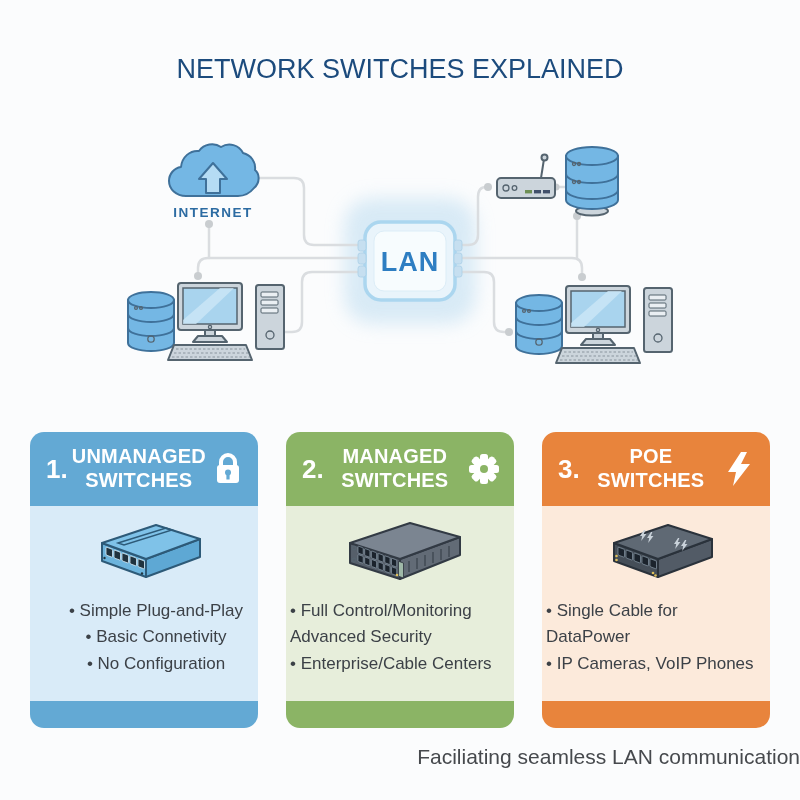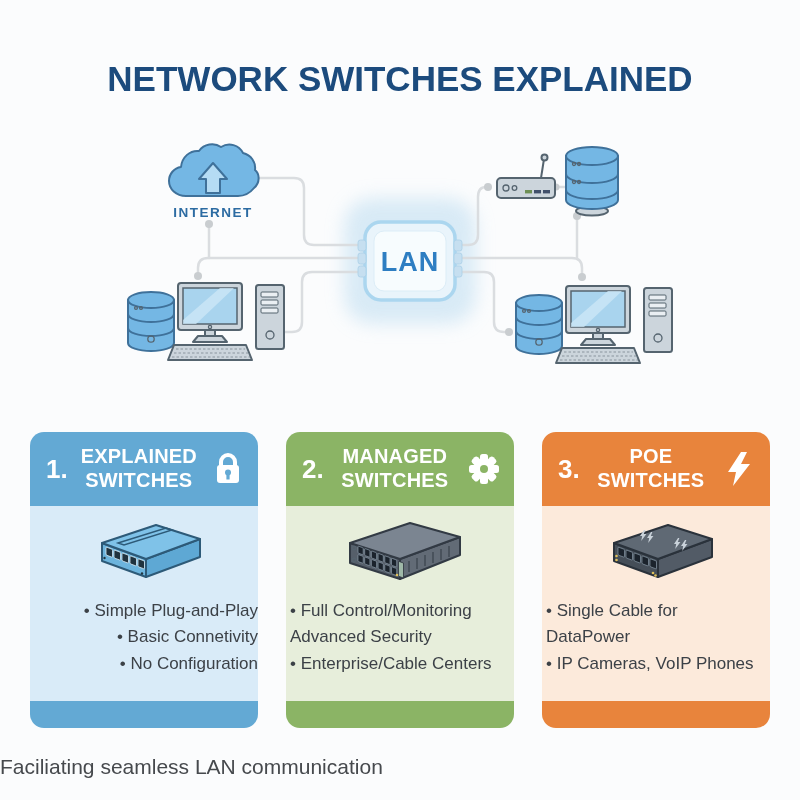--- a/index.html
+++ b/index.html
@@ -3,21 +3,21 @@
 <meta charset="utf-8">
 <style>
   html,body{margin:0;padding:0;}
   body{
     width:800px;height:800px;position:relative;overflow:hidden;
     background:#fbfcfd;
     font-family:"Liberation Sans", sans-serif;
   }
   .title{
     position:absolute;top:36px;left:0;width:800px;text-align:center;
-    font-size:35px;font-weight:bold;letter-spacing:0px;color:var(--title);
+    font-size:27px;font-weight:normal;letter-spacing:0px;color:var(--title);
   }
   .diagram{position:absolute;top:100px;left:0;}
 
   
   .net-lines path{stroke:var(--line);stroke-width:2.5;fill:none;stroke-linecap:round;}
   .net-dots circle{fill:var(--dot);}
   .glow{fill:#bcdcf0;opacity:.55;}
   .dev-b{fill:var(--device-blue);stroke:var(--device-stroke);stroke-width:2;stroke-linejoin:round;}
   .dev-line{fill:none;stroke:var(--device-stroke);stroke-width:2;}
   .dev-g{fill:var(--grey);stroke:var(--grey-stroke);stroke-width:2;stroke-linejoin:round;}
@@ -44,43 +44,43 @@
     background:var(--accent);height:74px;border-radius:14px 14px 0 0;
     display:flex;align-items:center;padding:0 12px;box-sizing:border-box;color:#fff;
   }
   .card-num{font-size:26px;font-weight:bold;margin-left:4px;}
   .card-title{flex:1;text-align:center;font-size:20px;font-weight:bold;line-height:1.18;letter-spacing:.2px;}
   .card-title span{display:block;}
   .card-icon{width:36px;display:flex;justify-content:center;}
   .card-body{background:var(--body);flex:1;overflow:hidden;}
   .switch-art{height:84px;display:flex;align-items:center;justify-content:center;margin-top:4px;}
   .bullets{margin-top:4px;font-size:17px;line-height:1.55;color:var(--text);}
-  .bullets.left{text-align:right;padding-left:24px;}
+  .bullets.left{text-align:center;padding-left:24px;}
   .bullets.center{text-align:left;padding:0 4px;}
   .card-footer{background:var(--accent);height:27px;border-radius:0 0 14px 14px;}
 
   
   .s1t{fill:#7fc2e8;stroke:#2d5a78;stroke-width:2;stroke-linejoin:round;}
   .s1f{fill:#6cb4dd;stroke:#2d5a78;stroke-width:2;stroke-linejoin:round;}
   .s1r{fill:#5ea8d4;stroke:#2d5a78;stroke-width:2;stroke-linejoin:round;}
   .s2t{fill:#7b8591;stroke:#323a44;stroke-width:2;stroke-linejoin:round;}
   .s2f{fill:#565f6a;stroke:#323a44;stroke-width:2;stroke-linejoin:round;}
   .s2r{fill:#626b76;stroke:#323a44;stroke-width:2;stroke-linejoin:round;}
   .s3t{fill:#5f6974;stroke:#2a323b;stroke-width:2;stroke-linejoin:round;}
   .s3f{fill:#454e58;stroke:#2a323b;stroke-width:2;stroke-linejoin:round;}
   .s3r{fill:#525b66;stroke:#2a323b;stroke-width:2;stroke-linejoin:round;}
   .port-d{fill:#20333f;stroke:#dff0fa;stroke-width:.7;}
   .port-k{fill:#1b232c;stroke:#8fa0ad;stroke-width:.6;}
   .vent{stroke:#3a424c;stroke-width:1.2;}
   .led{fill:#dfc05b;}
   .bolt-mark{fill:#c9d2da;}
 
   .caption{
-    position:absolute;top:745px;left:0;width:800px;text-align:left;
-    font-size:21px;color:var(--caption);margin-top:10px;
+    position:absolute;top:745px;left:0;width:800px;text-align:right;
+    font-size:21px;color:var(--caption);
   }
 </style>
 </head>
 <body>
 
 <h1 class="title">NETWORK SWITCHES EXPLAINED</h1>
 
 <svg class="diagram" width="800" height="300" viewBox="0 0 800 300">
   <defs>
     <filter id="blur" x="-50%" y="-50%" width="200%" height="200%">
@@ -182,21 +182,21 @@
   <use href="#ws" x="128" y="183"></use>
   <use href="#ws" x="516" y="186"></use>
 </svg>
 
 <section class="cards">
 
   <div class="card" style="--accent: #63a9d4; --body: #d9ebf8;">
     <div class="card-header">
       <span class="card-num">1.</span>
       <div class="card-title">
-        <span>EXPLAINED</span>
+        <span>UNMANAGED</span>
         <span>SWITCHES</span>
       </div>
       <span class="card-icon">
         <svg width="28" height="34" viewBox="0 0 28 34">
           <path d="M7,15 V10 a7,7 0 0 1 14,0 V15" fill="none" stroke="#fff" stroke-width="4"></path>
           <rect x="3" y="13" width="22" height="18" rx="3" fill="#fff"></rect>
           <circle cx="14" cy="20.5" r="3" style="fill:var(--accent)"></circle>
           <rect x="12.4" y="21" width="3.2" height="6.5" style="fill:var(--accent)"></rect>
         </svg>
       </span>

